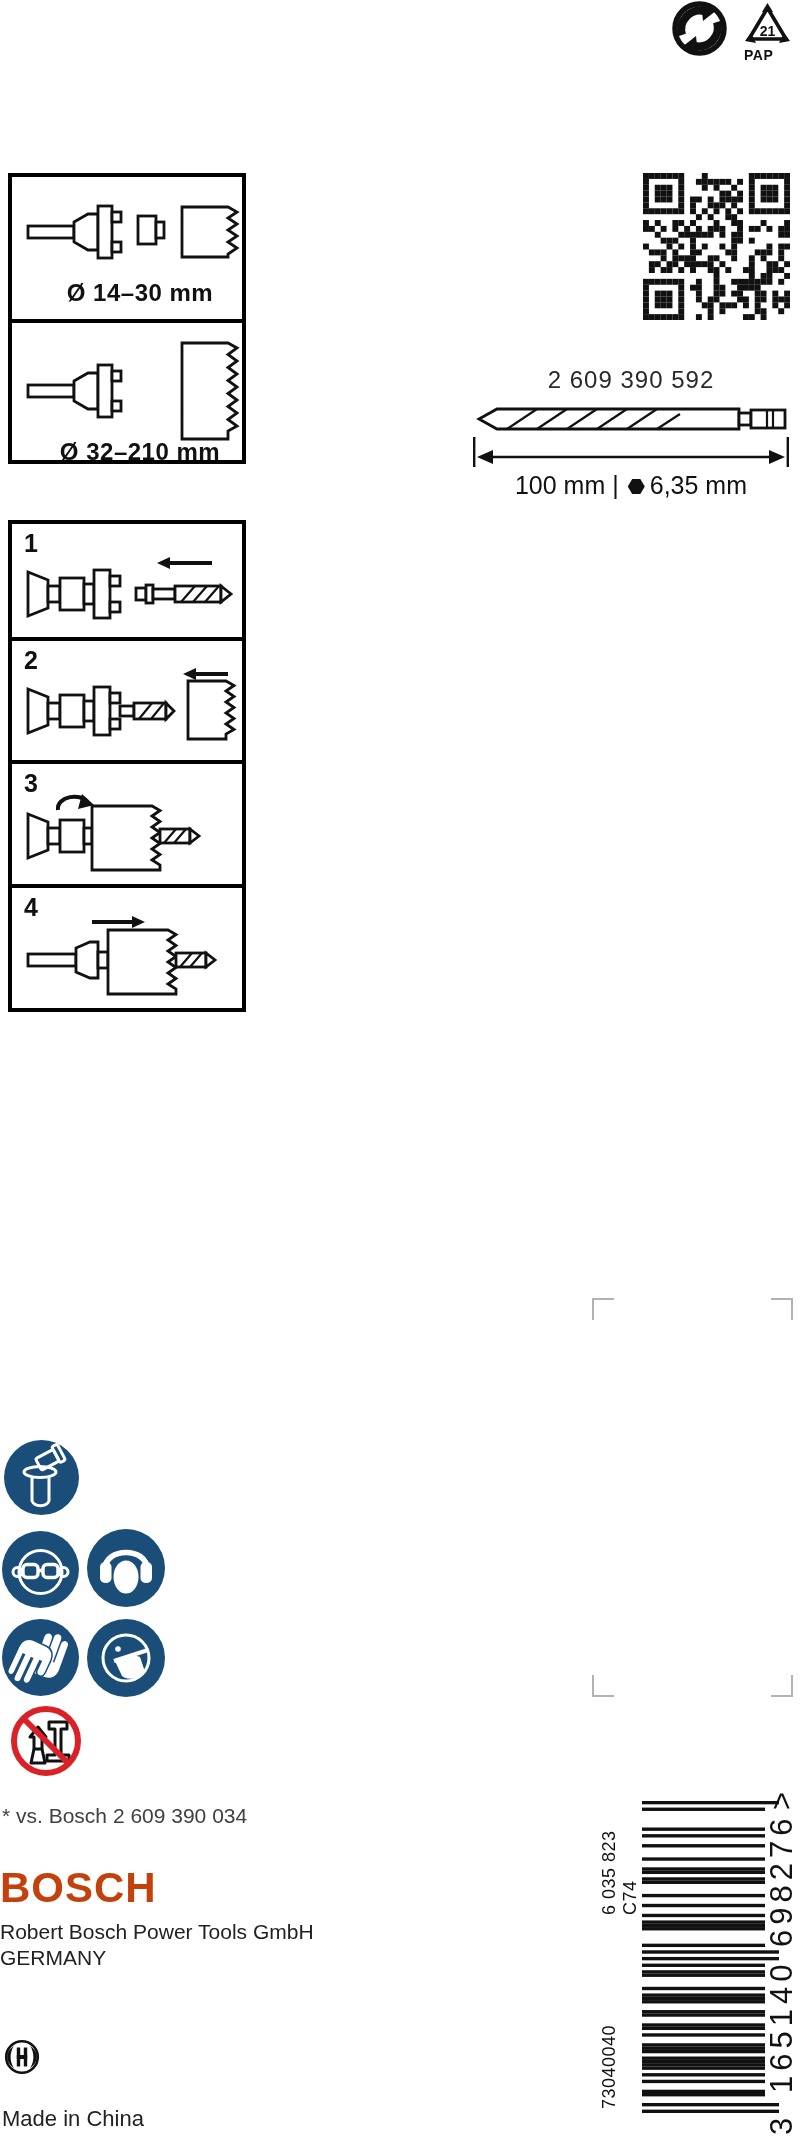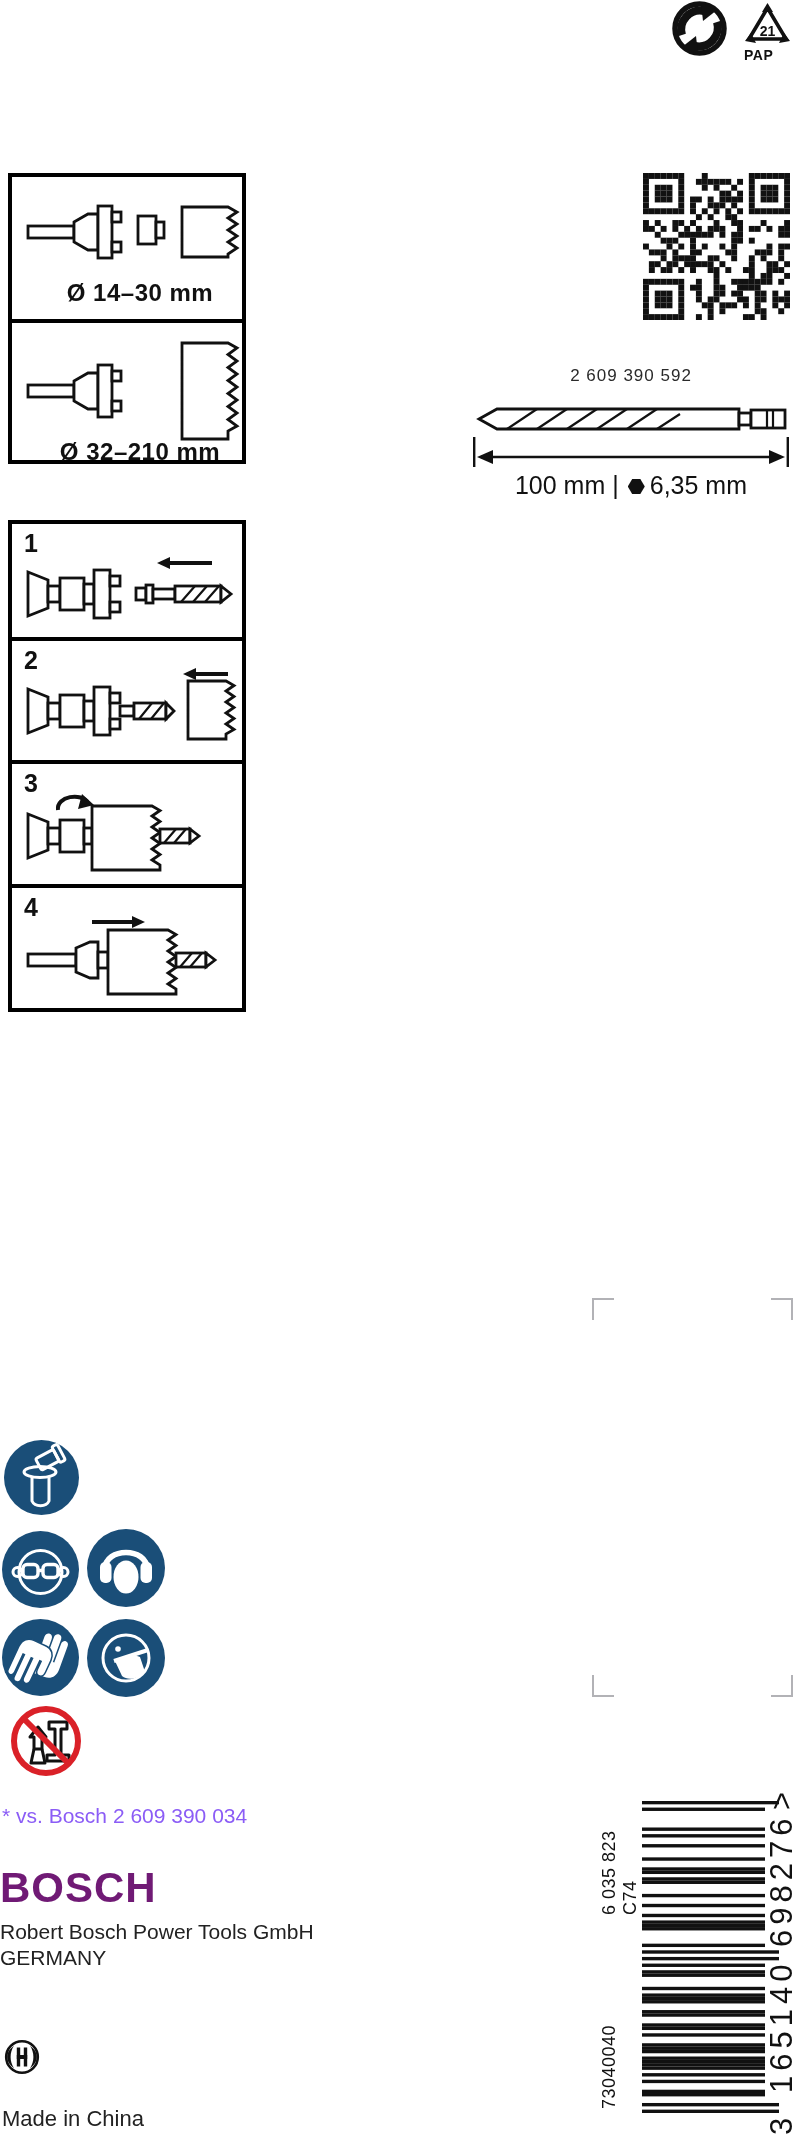--- a/index.html
+++ b/index.html
@@ -24,42 +24,42 @@
   
   #steps{left:8px;top:520px;width:238px;height:492px;border:4px solid #000}
   .step{position:relative;border-bottom:4px solid #000}
   .step:nth-child(1){height:117px}.step:nth-child(2){height:123px}
   .step:nth-child(3){height:124px}.step:nth-child(4){height:120px;border-bottom:none}
   .step-num{position:absolute;left:12px;top:5px;font-weight:bold;font-size:25px;color:#111}
   .step svg{position:absolute;left:8px;top:24px}
   
   #qr{left:643px;top:173px;width:147px;height:147px}
   #qr rect{fill:#111}
-  #part-number{left:473px;top:366px;width:316px;text-align:center;font-size:17px;
+  #part-number{left:473px;top:366px;width:316px;text-align:center;font-size:24px;
                letter-spacing:1px;color:#2a2a2a}
   #drill-graphic{left:473px;top:402px}
   #dim-graphic{left:473px;top:437px}
   #dim-label{left:473px;top:471px;width:316px;text-align:center;font-weight:normal;
              font-size:25px;color:#111}
   #dim-label .sep{margin:0 7px}
   #dim-label .hex{display:inline-block;width:17px;height:15px;background:#111;margin:0 5px 0 2px;
       clip-path:polygon(26% 0,74% 0,100% 50%,74% 100%,26% 100%,0 50%)}
   
   .mark{position:absolute;width:22px;height:22px;border:0 solid #b2b2b6}
   #mk-tl{left:592px;top:1298px;border-top-width:2px;border-left-width:2px}
   #mk-tr{left:771px;top:1298px;border-top-width:2px;border-right-width:2px}
   #mk-bl{left:592px;top:1675px;border-bottom-width:2px;border-left-width:2px}
   #mk-br{left:771px;top:1675px;border-bottom-width:2px;border-right-width:2px}
   
   .sicon{position:absolute}
   #si-1{left:4px;top:1440px}#si-2{left:2px;top:1531px}#si-3{left:87px;top:1529px}
   #si-4{left:2px;top:1619px}#si-5{left:87px;top:1619px}#si-6{left:9px;top:1704px}
   
-  #note{left:2px;top:1804px;font-size:21px;color:#8b5cf6}
-  #brand{left:0px;top:1864px;font-size:42px;font-weight:bold;letter-spacing:1px;color:#701a75}
+  #note{left:2px;top:1804px;font-size:21px;color:#404040}
+  #brand{left:0px;top:1864px;font-size:42px;font-weight:bold;letter-spacing:1px;color:#c2410c}
   #address{left:0;top:1919px;font-size:21px;line-height:25.5px;color:#222}
   #emblem{left:3px;top:2038px}
   #made-in{left:2px;top:2106px;font-size:22px;color:#222}
   
   .v-label{position:absolute;writing-mode:vertical-rl;transform:rotate(180deg);
            font-size:18px;color:#111;letter-spacing:.5px}
   #order-no{left:599px;top:1793px;height:122px}
   #prod-code{left:599px;top:2023px;height:86px}
   #ean-wrap{left:546px;top:1881px;width:350px;height:158px;transform:rotate(-90deg)}
   #ean-bars{position:absolute;left:22px;top:0}

